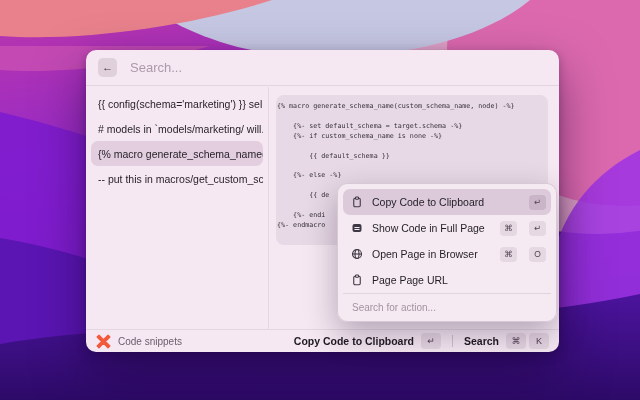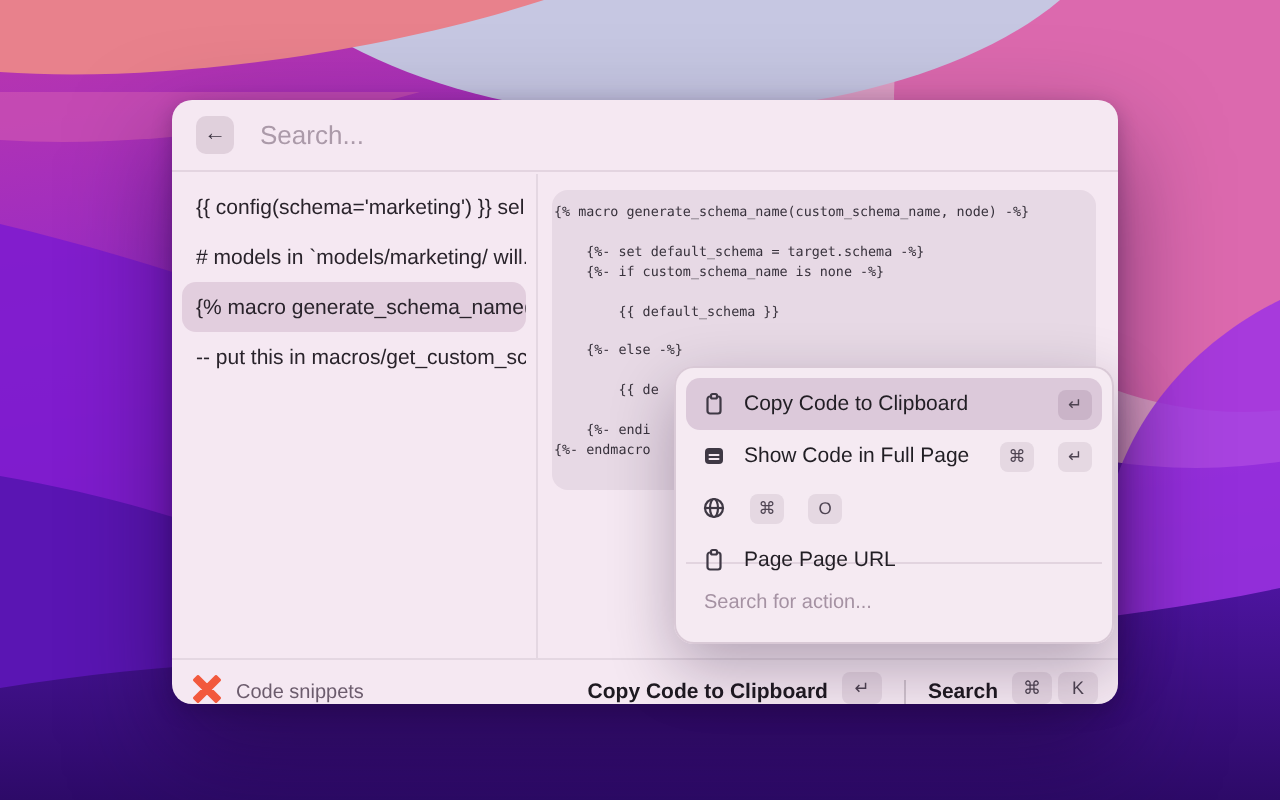--- a/index.html
+++ b/index.html
@@ -75,31 +75,31 @@
   .menu-icon { width:12px; height:12px; color:#3e3844; flex:0 0 auto; display:flex; }
   .menu-icon svg { width:12px; height:12px; }
   .menu-label { flex:1; font-size:10.5px; font-weight:500; color:#211e24; white-space:nowrap; overflow:hidden; }
   .key-badge {
     min-width:11px; height:15px; padding:0 3px; border-radius:4px;
     background:rgba(92,56,90,0.10); color:#4e4452; font-size:8.5px;
     display:flex; align-items:center; justify-content:center; margin-left:3px;
   }
   .menu-item.selected .key-badge { background:rgba(92,56,90,0.14); }
   .popup-search {
-    position:absolute; left:5px; right:5px; bottom:0; height:40px;
+    position:absolute; left:5px; right:5px; bottom:0; height:28px;
     border-top:1px solid rgba(92,58,90,0.12);
     display:flex; align-items:center; padding:0 9px; box-sizing:border-box;
     font-size:10px; color:#a592a3;
   }
 
   
   .statusbar {
     position:absolute; left:0; right:0; bottom:0; height:23px;
     border-top:1px solid rgba(72,40,70,0.09);
-    display:flex; align-items:flex-end; padding:0 10px; gap:7px; box-sizing:border-box;
+    display:flex; align-items:center; padding:0 10px; gap:7px; box-sizing:border-box;
   }
   .logo { width:15px; height:15px; display:flex; }
   .logo svg { width:15px; height:15px; }
   .ext-name { font-size:10px; color:#6c5c6d; }
   .sb-spacer { flex:1; }
   .sb-action { font-size:10.5px; font-weight:600; color:#1e1a21; cursor:pointer; }
   .sb-badge {
     min-width:12px; height:16px; padding:0 4px; border-radius:4px;
     background:rgba(92,56,90,0.10); color:#4e4452; font-size:9px;
     display:flex; align-items:center; justify-content:center;
@@ -195,20 +195,21 @@
       </div>
 
       <div class="menu-item">
         <span class="menu-icon">
           <svg viewBox="0 0 24 24" fill="none" stroke="currentColor" stroke-width="2.2">
             <circle cx="12" cy="12" r="9"></circle>
             <ellipse cx="12" cy="12" rx="4" ry="9"></ellipse>
             <line x1="3" y1="12" x2="21" y2="12"></line>
           </svg>
         </span>
+        <span class="menu-label">Open Page in Browser</span>
         <span class="key-badge">⌘</span>
         <span class="key-badge">O</span>
       </div>
 
       <div class="menu-item">
         <span class="menu-icon">
           <svg viewBox="0 0 24 24" fill="none" stroke="currentColor" stroke-width="2.2" stroke-linecap="round" stroke-linejoin="round">
             <rect x="5.5" y="4.5" width="13" height="17" rx="2.5"></rect>
             <rect x="9" y="2" width="6" height="4.5" rx="1.5" fill="#f5eaf2"></rect>
           </svg>

